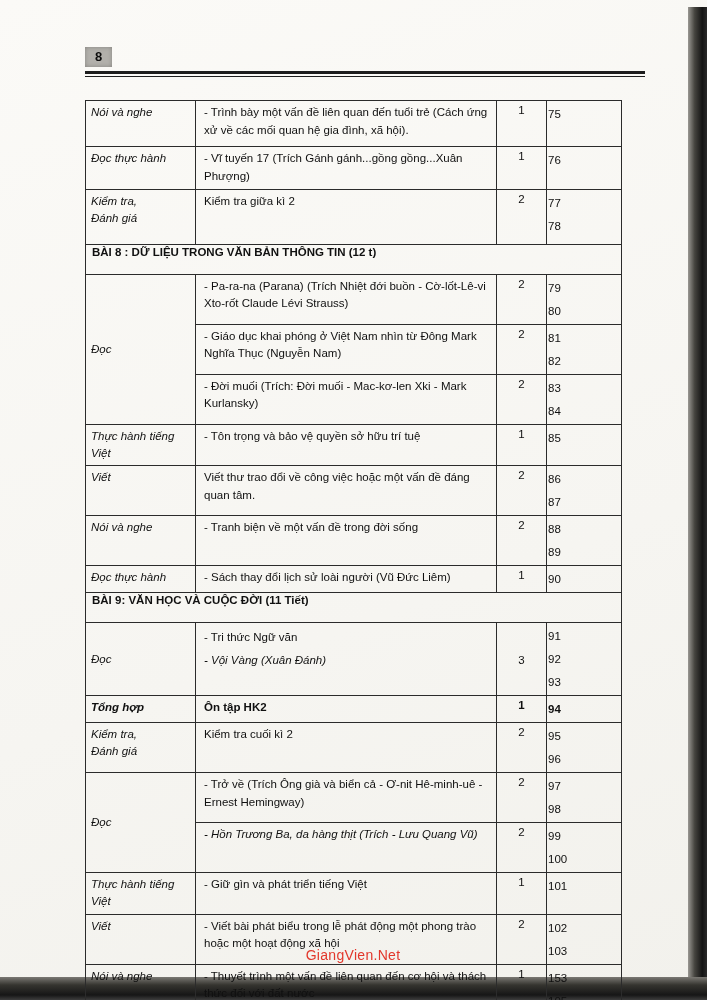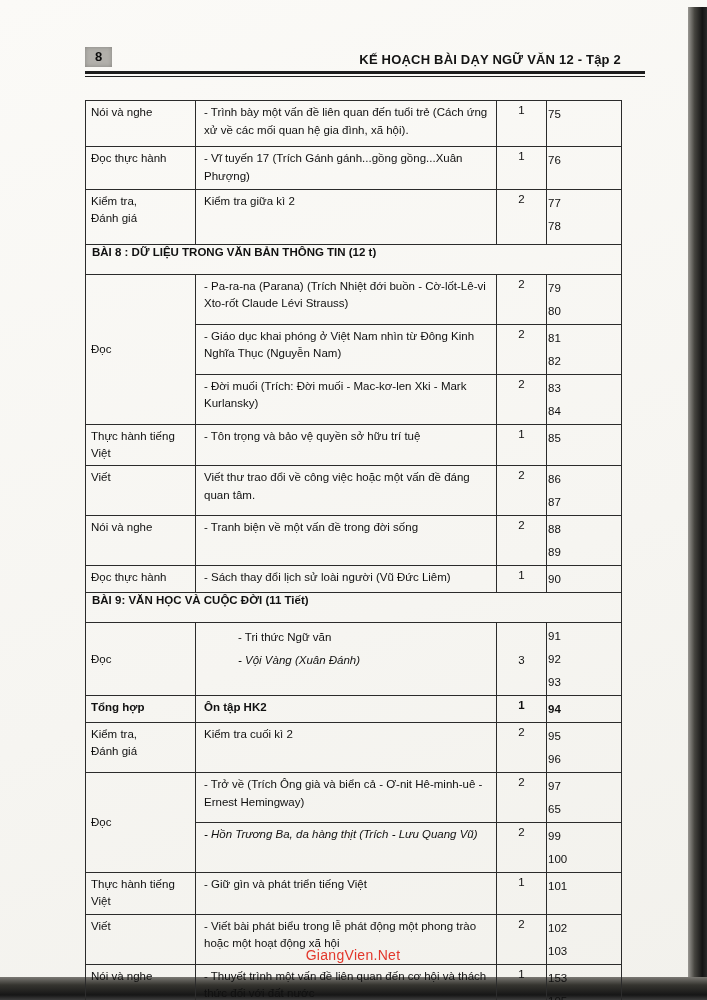--- a/index.html
+++ b/index.html
@@ -36,49 +36,48 @@
   table.sched{
     position:absolute;left:85px;top:100px;width:536px;
     border-collapse:collapse;table-layout:fixed;
   }
   table.sched td{
     border:1px solid #2b2b2b;
     vertical-align:top;
     font-size:11.5px;
     color:#101010;
   }
-  td.c1{padding:3px 5px;line-height:1.5;}
+  td.c1{padding:3px 5px;line-height:1.5;font-style:italic;}
   td.c2{padding:3px 8px;line-height:1.55;}
   td.c3{text-align:center;padding-top:3px;}
   td.c4{text-align:left;padding-top:2px;}
   td.c4 .pnum{line-height:23px;}
   td.sec{padding:0 6px;font-weight:bold;font-size:12px;line-height:1.3;}
   .v-mid{vertical-align:middle !important;}
   .bold-row td{font-weight:bold;}
   .italic{font-style:italic;}
-  .wide-lines div{line-height:23px;margin-left:34px;}
+  .wide-lines div{line-height:23px;}
   
   .footer{
     position:absolute;left:85px;top:947px;width:536px;
     text-align:center;font-weight:normal;font-size:14px;
     color:#e2372b;letter-spacing:.3px;
   }
 </style>
 </head>
 <body>
 
 <div class="page">
 
   <div class="scan-right"></div>
   <div class="scan-bottom"></div>
 
   <div class="header">
     <div class="header-row">
       <span class="page-num-box">8</span>
-      <span class="page-title">KẾ HOẠCH BÀI DẠY NGỮ VĂN 12 - Tập 2</span>
     </div>
     <div class="rule-thick"></div>
     <div class="rule-thin"></div>
   </div>
 
   <table class="sched">
     <colgroup>
       <col style="width:110px">
         <col style="width:301px">
         <col style="width:50px">
@@ -125,21 +124,21 @@
         <td class="c1 v-mid" rowspan="3">Đọc</td>
         <td class="c2">- Pa-ra-na (Parana) (Trích Nhiệt đới buồn - Cờ-lốt-Lê-vi Xto-rốt Claude Lévi Strauss)</td>
         <td class="c3">2</td>
         <td class="c4">
           <div class="pnum">79</div>
           <div class="pnum">80</div>
         </td>
       </tr>
 
       <tr style="height:47px">
-        <td class="c2">- Giáo dục khai phóng ở Việt Nam nhìn từ Đông Kinh Nghĩa Thục (Nguyễn Nam)</td>
+        <td class="c2">- Giáo dục khai phóng ở Việt Nam nhìn từ Đông Mark Nghĩa Thục (Nguyễn Nam)</td>
         <td class="c3">2</td>
         <td class="c4">
           <div class="pnum">81</div>
           <div class="pnum">82</div>
         </td>
       </tr>
 
       <tr style="height:46px">
         <td class="c2">- Đời muối (Trích: Đời muối - Mac-kơ-len Xki - Mark Kurlansky)</td>
         <td class="c3">2</td>
@@ -226,21 +225,21 @@
           <div class="pnum">96</div>
         </td>
       </tr>
 
       <tr style="height:47px">
         <td class="c1 v-mid" rowspan="2">Đọc</td>
         <td class="c2">- Trở về (Trích Ông già và biển cả - Ơ-nit Hê-minh-uê - Ernest Hemingway)</td>
         <td class="c3">2</td>
         <td class="c4">
           <div class="pnum">97</div>
-          <div class="pnum">65</div>
+          <div class="pnum">98</div>
         </td>
       </tr>
 
       <tr style="height:43px">
         <td class="c2 italic">- Hồn Trương Ba, da hàng thịt (Trích - Lưu Quang Vũ)</td>
         <td class="c3">2</td>
         <td class="c4">
           <div class="pnum">99</div>
           <div class="pnum">100</div>
         </td>

